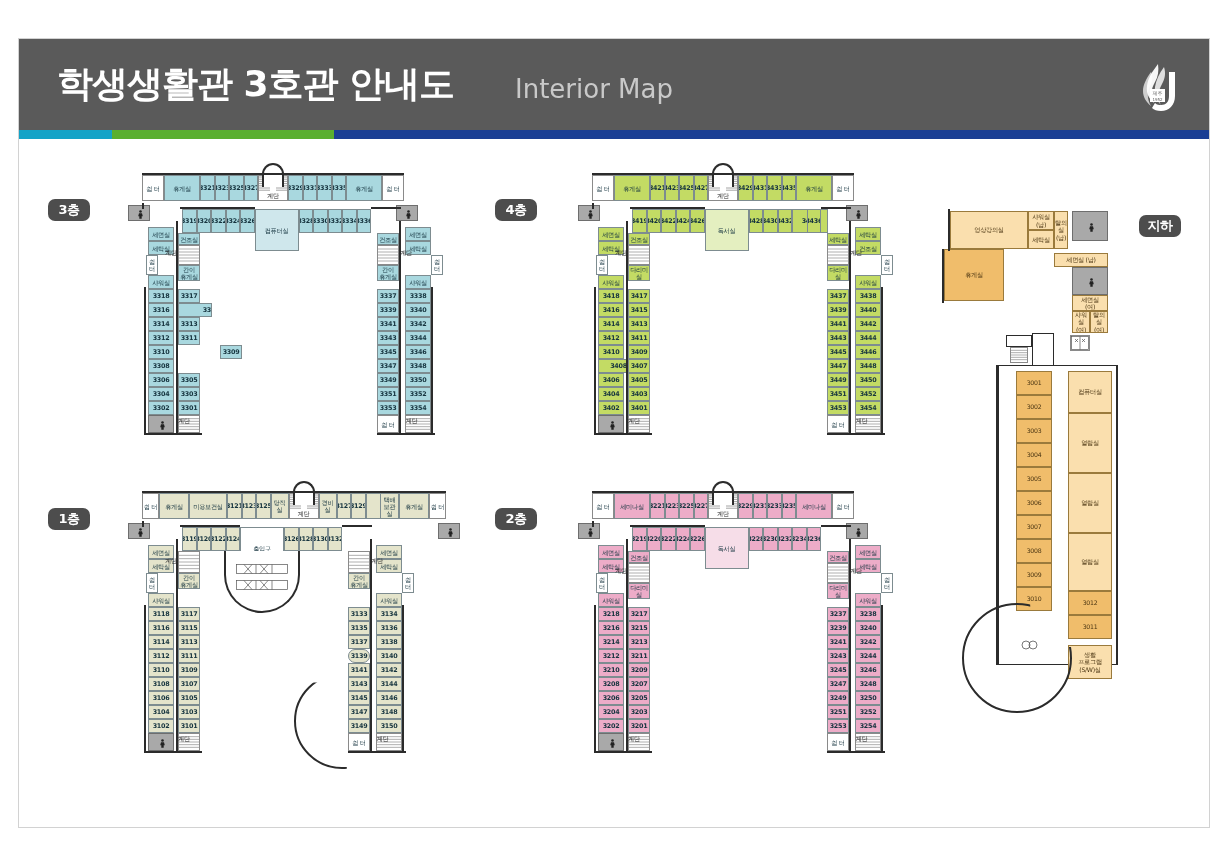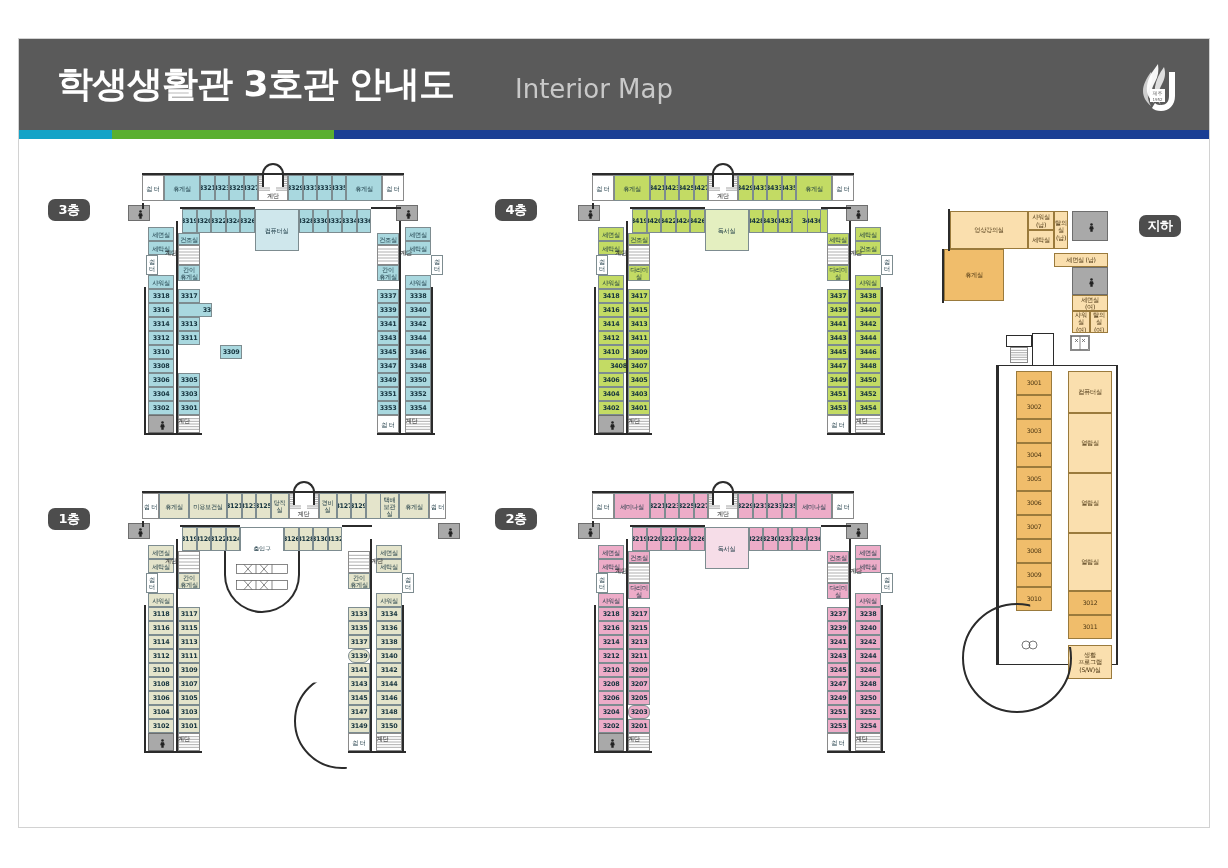--- a/index.html
+++ b/index.html
@@ -670,21 +670,21 @@
       <div class="rm n" style="left: 28px; top: 208px; width: 26px; height: 14px; background: rgb(237, 172, 200);">3206</div>
       <div class="rm n" style="left: 28px; top: 222px; width: 26px; height: 14px; background: rgb(237, 172, 200);">3204</div>
       <div class="rm n" style="left: 28px; top: 236px; width: 26px; height: 14px; background: rgb(237, 172, 200);">3202</div>
       <div class="rm n" style="left: 58px; top: 124px; width: 22px; height: 14px; background: rgb(237, 172, 200);">3217</div>
       <div class="rm n" style="left: 58px; top: 138px; width: 22px; height: 14px; background: rgb(237, 172, 200);">3215</div>
       <div class="rm n" style="left: 58px; top: 152px; width: 22px; height: 14px; background: rgb(237, 172, 200);">3213</div>
       <div class="rm n" style="left: 58px; top: 166px; width: 22px; height: 14px; background: rgb(237, 172, 200);">3211</div>
       <div class="rm n" style="left: 58px; top: 180px; width: 22px; height: 14px; background: rgb(237, 172, 200);">3209</div>
       <div class="rm n" style="left: 58px; top: 194px; width: 22px; height: 14px; background: rgb(237, 172, 200);">3207</div>
       <div class="rm n" style="left: 58px; top: 208px; width: 22px; height: 14px; background: rgb(237, 172, 200);">3205</div>
-      <div class="rm n" style="left: 58px; top: 222px; width: 22px; height: 14px; background: rgb(237, 172, 200); border-radius: 6px;">3203</div>
+      <div class="rm n" style="left: 58px; top: 222px; width: 22px; height: 14px; background: rgb(237, 172, 200);">3203</div>
       <div class="rm n" style="left: 58px; top: 236px; width: 22px; height: 14px; background: rgb(237, 172, 200);">3201</div>
       <div class="rm grey" style="left: 28px; top: 250px; width: 26px; height: 18px;">
         <span class="ico" style="left: 8px; top: 3px;">
           <svg width="7" height="9" viewBox="0 0 7 9">
             <circle cx="3.5" cy="1.5" r="1.3" fill="#222"></circle>
             <path d="M2 3.2h3l.8 3h-1.1v2.6h-2.4V6.2H1.2z" fill="#222"></path>
           </svg>
         </span>
       </div>
       <div class="rm white" style="left: 58px; top: 250px; width: 22px; height: 18px;">

